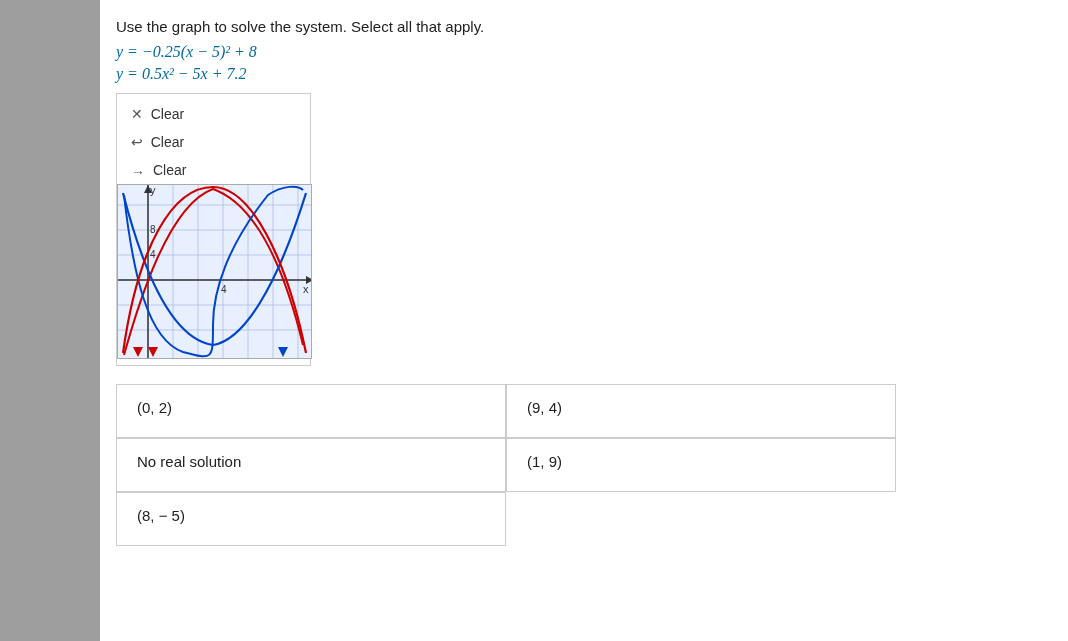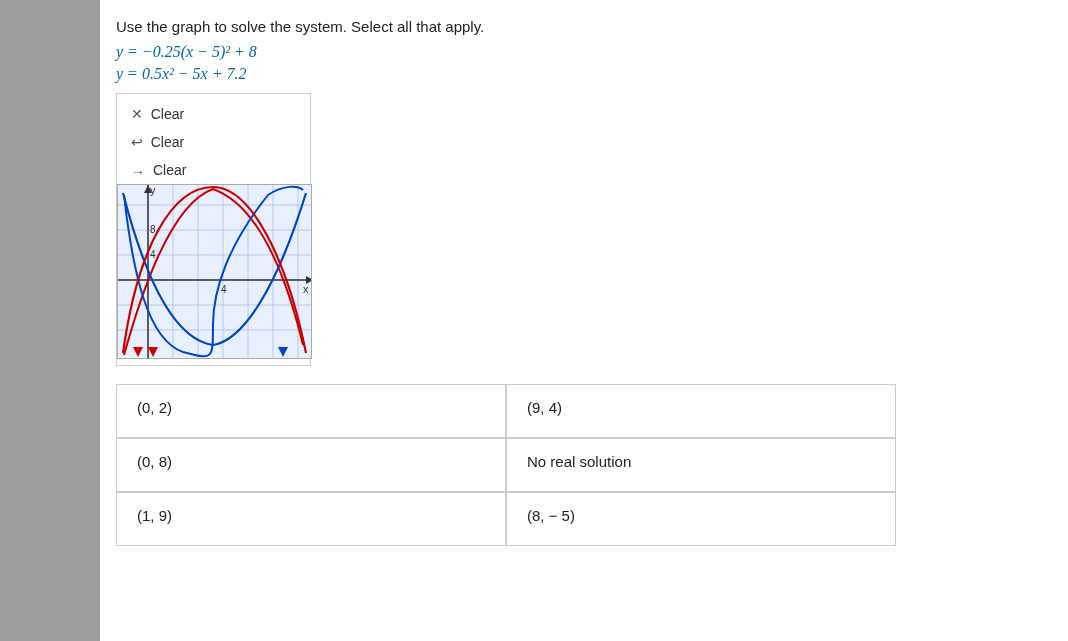--- a/index.html
+++ b/index.html
@@ -174,23 +174,20 @@
   </div>
 
   <div class="answers-section">
     <div class="answer-cell">
       <span>(0, 2)</span>
     </div>
     <div class="answer-cell">
       <span>(9, 4)</span>
     </div>
     <div class="answer-cell">
-      <span>(0, 8)</span>
-    </div>
-    <div class="answer-cell">
       <span>No real solution</span>
     </div>
     <div class="answer-cell">
       <span>(1, 9)</span>
     </div>
     <div class="answer-cell">
       <span>(8, − 5)</span>
     </div>
   </div>
 

